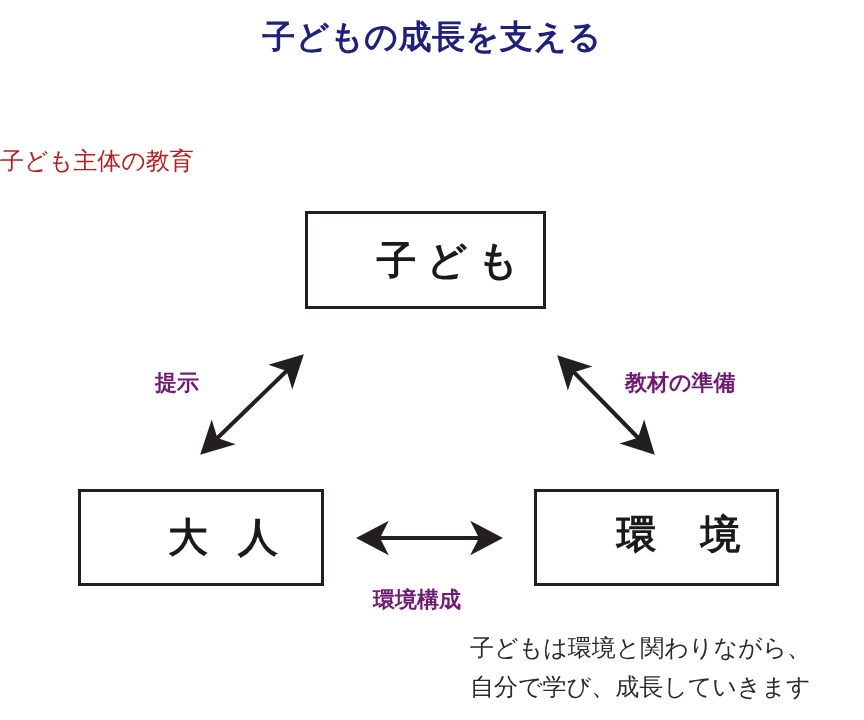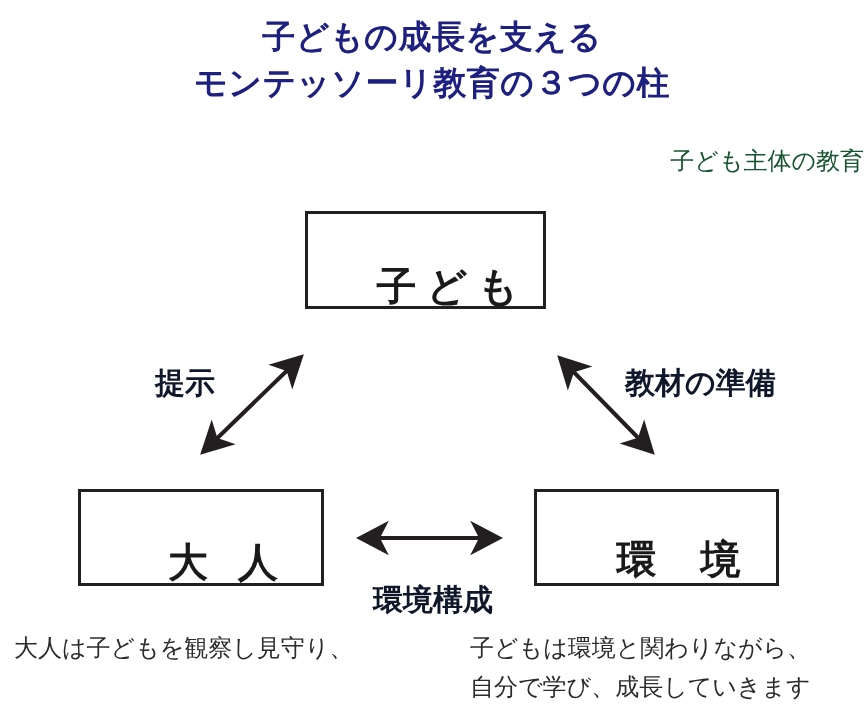--- a/index.html
+++ b/index.html
@@ -35,34 +35,34 @@
     letter-spacing: 0.5px;
   }
   .title-line { display: block; white-space: nowrap; }
 
   
   .top-caption {
     position: absolute;
     left: 0;
     top: 146px;
     width: 864px;
-    text-align: right;
+    text-align: left;
     font-size: 24px;
     line-height: 30px;
-    color: #14532d;
+    color: #b91c1c;
   }
 
   
   .node-box {
     position: absolute;
     box-sizing: border-box;
     border: 3px solid #231f20;
     background: #ffffff;
     display: flex;
-    align-items: flex-end;
+    align-items: center;
     justify-content: center;
     padding-left: 44px;
   }
   .node-label {
     font-size: 40px;
     font-weight: bold;
     color: #1a1a1a;
     letter-spacing: 10px;
     text-indent: 10px;
     line-height: 1;
@@ -76,22 +76,22 @@
   #arrow-layer {
     position: absolute;
     left: 0; top: 0;
     width: 864px; height: 720px;
     pointer-events: none;
   }
 
   
   .edge-label {
     position: absolute;
-    color: #0f172a;
-    font-size: 30px;
+    color: #701a75;
+    font-size: 22px;
     font-weight: bold;
     line-height: 28px;
     white-space: nowrap;
   }
   #label-presentation { left: 155px; top: 369px; }
   #label-spontaneous  { left: 625px; top: 369px; }
   #label-environment  { left: 373px; top: 586px; }
 
   
   .bottom-note {
@@ -106,21 +106,20 @@
   #note-left .nl.indent { padding-left: 22px; }
   #note-right { left: 470px; width: 400px; text-align: left; }
 </style>
 </head>
 <body>
 
 <div id="stage">
 
   <div class="title-block">
     <span class="title-line">子どもの成長を支える</span>
-    <span class="title-line">モンテッソーリ教育の３つの柱</span>
   </div>
 
   <div class="top-caption">子ども主体の教育</div>
 
   <svg id="arrow-layer" viewBox="0 0 864 720" width="864" height="720" xmlns="http://www.w3.org/2000/svg">
     <defs>
       <marker id="ahead" markerWidth="9" markerHeight="9" refX="7.6" refY="4.5" orient="auto" markerUnits="strokeWidth">
         <path d="M0.4,0.2 L8.6,4.5 L0.4,8.8 L2.6,4.5 Z" fill="#231f20"></path>
       </marker>
       <marker id="atail" markerWidth="9" markerHeight="9" refX="1.4" refY="4.5" orient="auto" markerUnits="strokeWidth">
@@ -145,21 +144,20 @@
 
   <div id="box-env" class="node-box">
     <span class="node-label">環 境</span>
   </div>
 
   <div id="label-presentation" class="edge-label">提示</div>
   <div id="label-spontaneous" class="edge-label">教材の準備</div>
   <div id="label-environment" class="edge-label">環境構成</div>
 
   <div id="note-left" class="bottom-note">
-    <span class="nl">大人は子どもを観察し見守り、</span>
   </div>
 
   <div id="note-right" class="bottom-note">
     <span class="nl">子どもは環境と関わりながら、</span>
     <span class="nl">自分で学び、成長していきます</span>
   </div>
 
 </div>
 
 </body></html>

